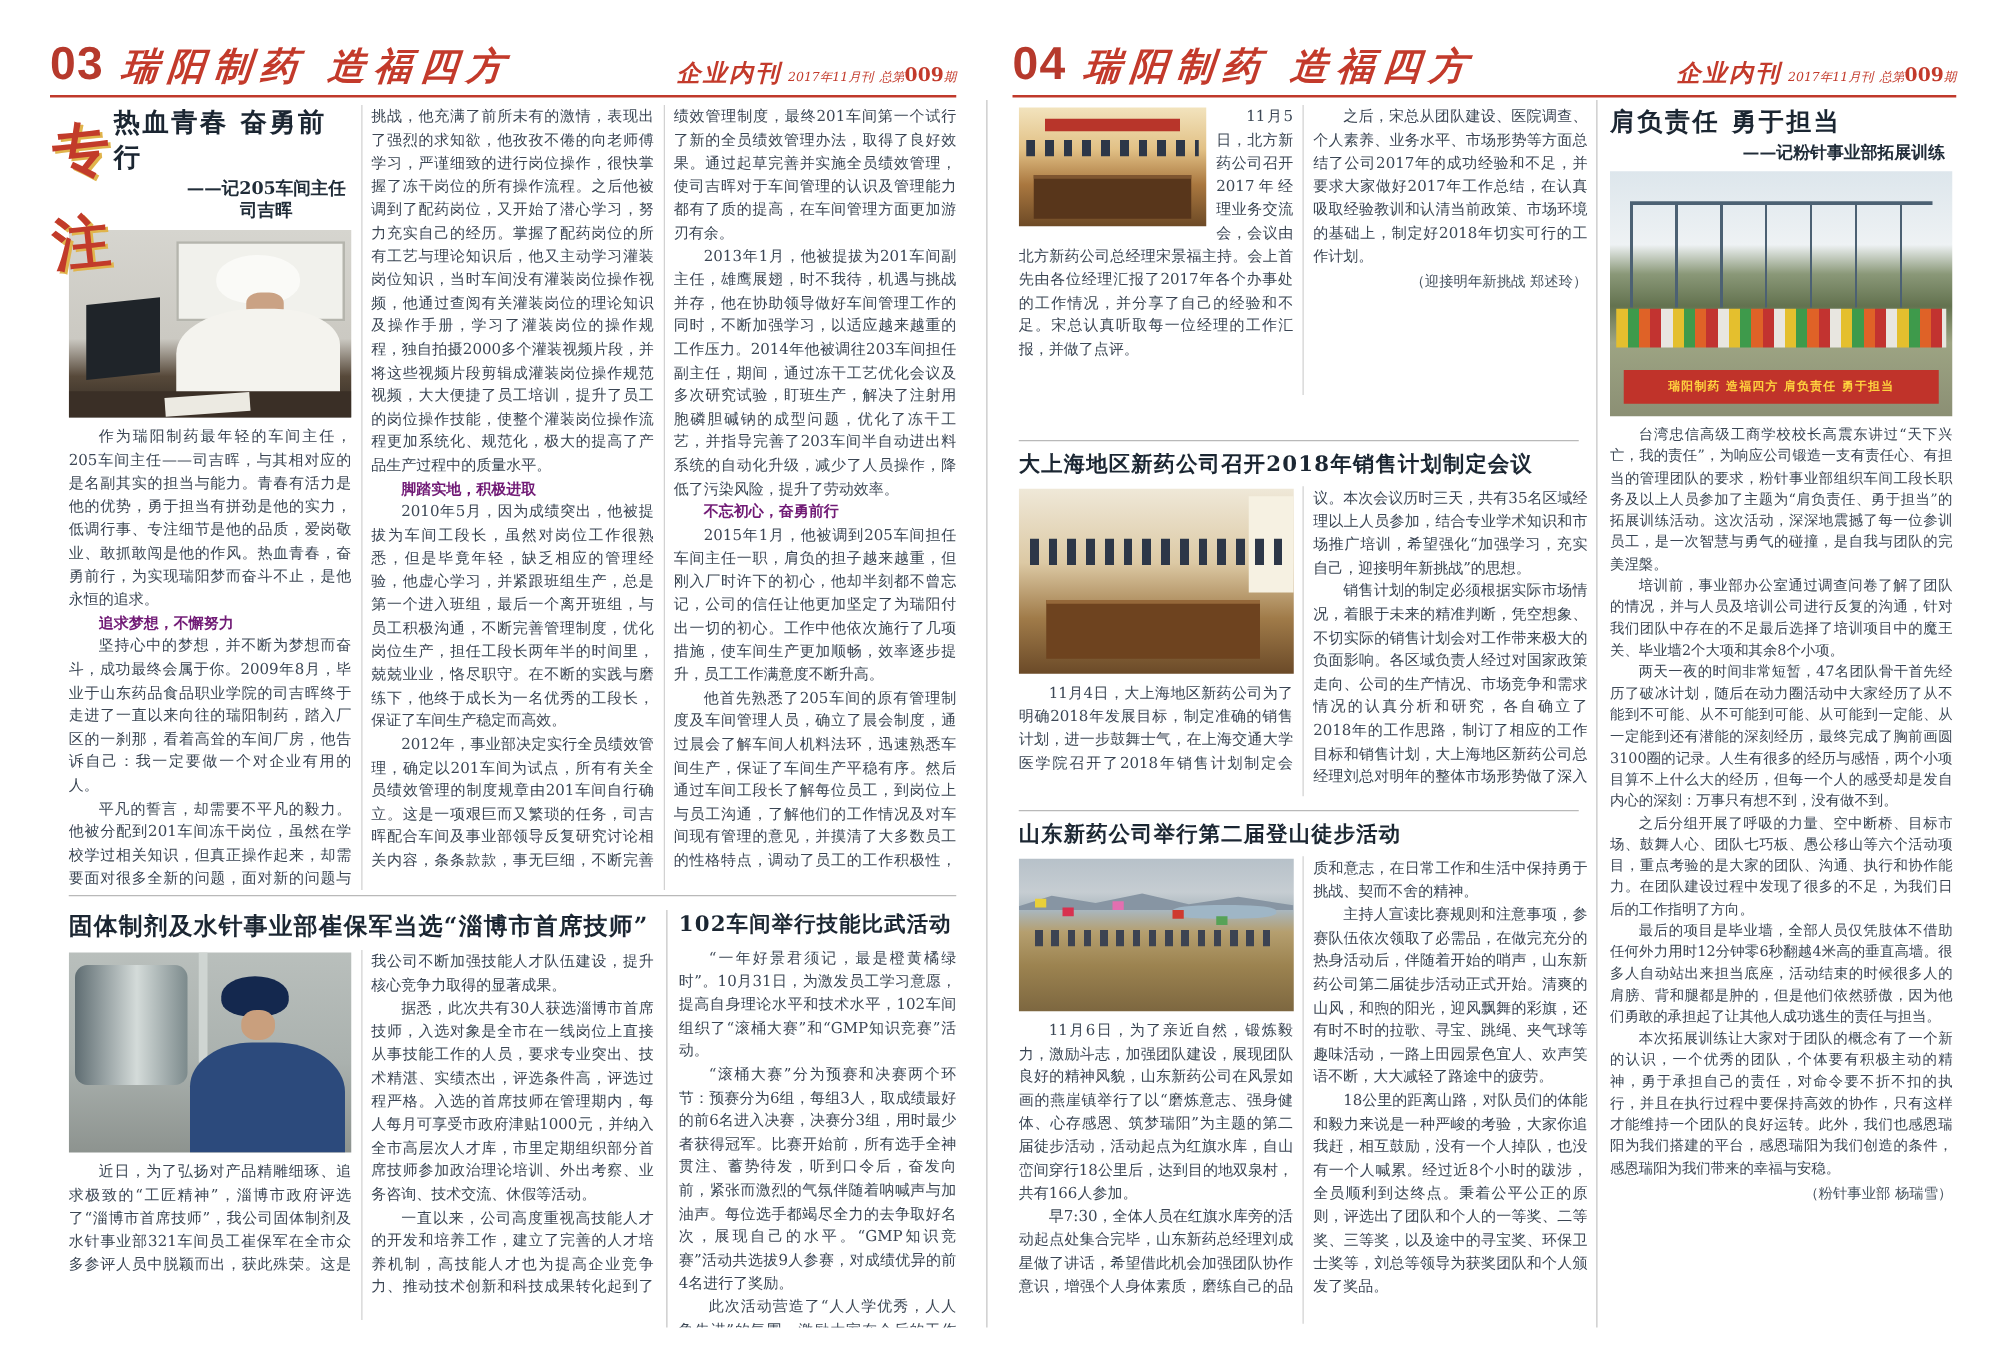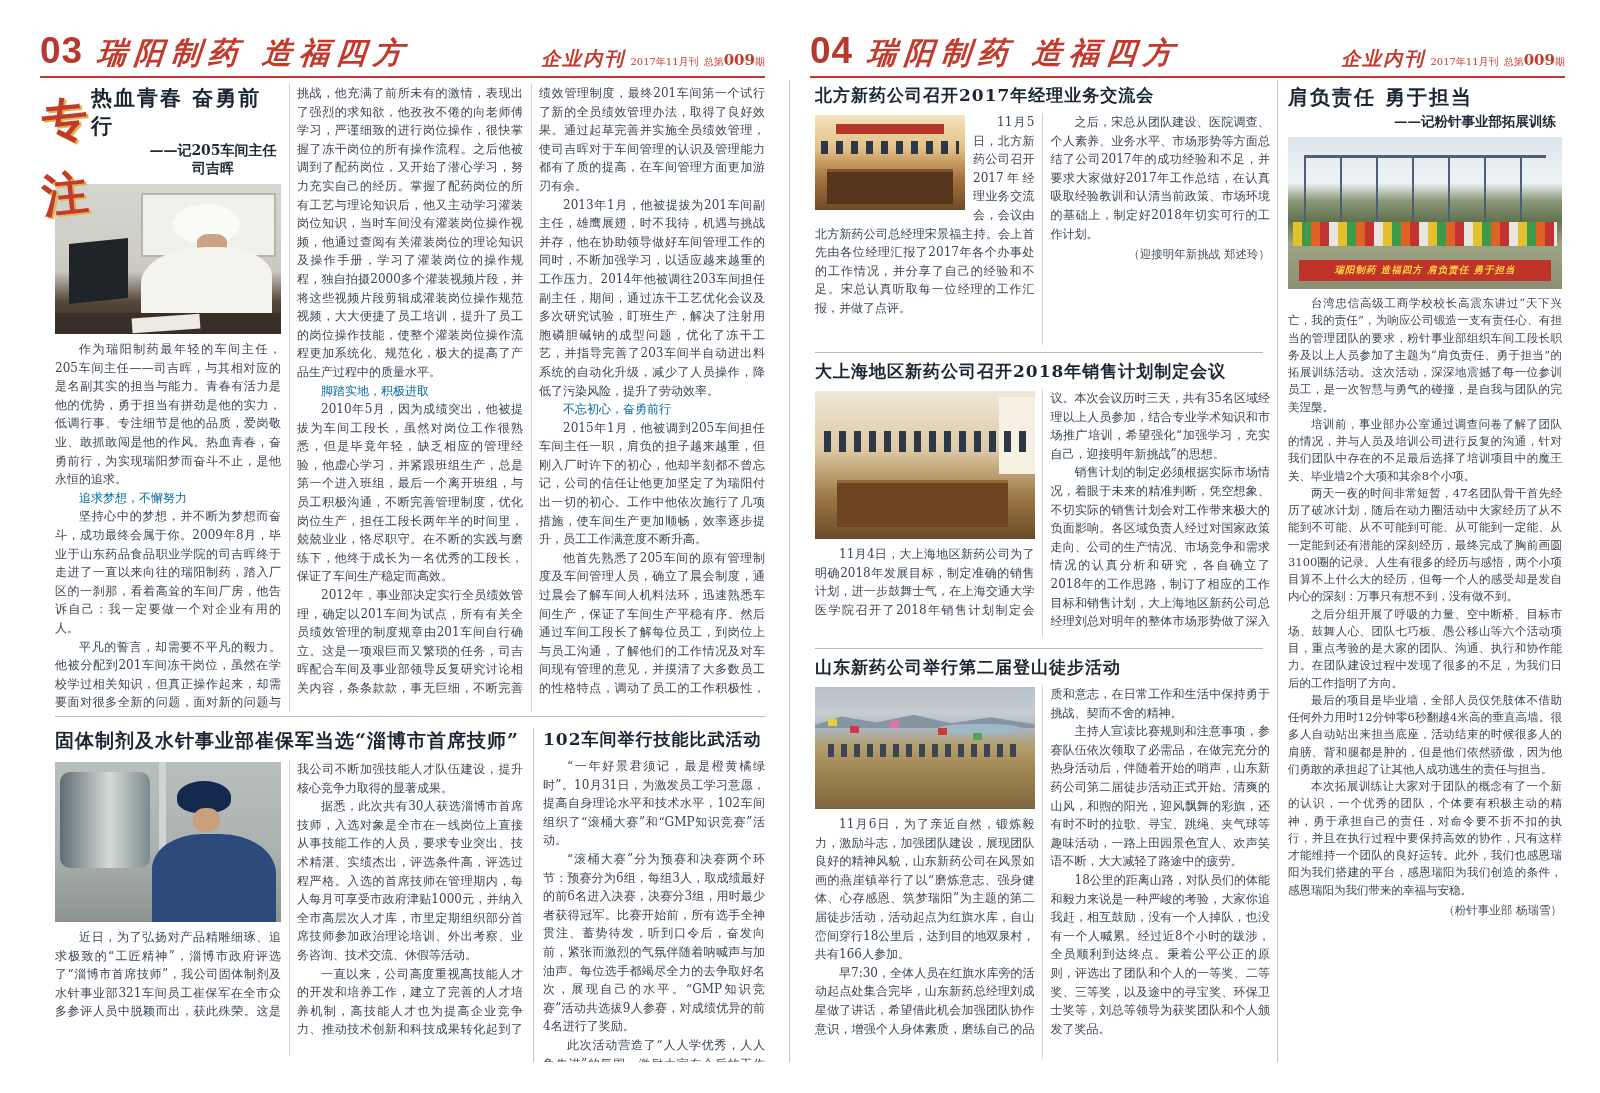--- a/index.html
+++ b/index.html
@@ -5,28 +5,28 @@
   html,body{margin:0;padding:0;background:#dcdcdc;}
   .canvas{position:relative;width:1600px;height:1093px;background:#ffffff;overflow:hidden;
           font-family:"DejaVu Serif","Liberation Serif",serif;color:#3b4654;}
   
   .masthead{position:absolute;top:30px;height:46px;}
   .mh-left{display:flex;align-items:baseline;}
   .pagenum{font-size:37px;font-weight:bold;color:#b6392c;font-family:"Liberation Sans",sans-serif;letter-spacing:1px;}
   .scriptt{font-size:30px;font-weight:bold;font-style:italic;color:#c33a2b;margin-left:14px;letter-spacing:7px;transform:skewX(-5deg);white-space:nowrap;}
   .mh-right{position:absolute;right:0;bottom:4px;color:#c33a2b;white-space:nowrap;}
   .issue-name{font-size:19px;font-weight:bold;font-style:italic;letter-spacing:2px;}
-  .issue-small{font-size:10px;margin-top:32px;}
+  .issue-small{font-size:10px;font-style:italic;margin-top:32px;}
   .issue-num{font-size:15px;font-weight:bold;}
   .redrule{position:absolute;height:2px;background:#c0392b;}
   .vline{position:absolute;width:1px;background:#c5c5c5;}
   .hline{position:absolute;height:1px;background:#b9b9b9;}
   
   p{margin:0;text-indent:2em;text-align:justify;font-size:12px;line-height:1.55;color:#3b4654;}
-  .subhead{font-weight:normal;color:#0369a1;}
+  .subhead{font-weight:bold;color:#701a75;}
   .byline{text-align:right;text-indent:0;font-size:11.5px;margin-top:4px;color:#46525f;}
   h2{margin:0;color:#1b2632;font-weight:bold;text-align:left;}
   .h-feature{font-size:21px;letter-spacing:2px;margin-left:36px;}
   .h-sub{font-size:14px;font-weight:bold;color:#202c38;text-align:center;margin:2px 0 6px 90px;}
   .h-mid{font-size:19px;letter-spacing:1px;margin-bottom:6px;}
   .h-small{font-size:17px;letter-spacing:1px;margin-bottom:6px;}
   .h-train{font-size:20px;letter-spacing:2px;}
   .h-train-sub{font-size:13.5px;font-weight:bold;color:#202c38;text-align:right;margin:2px 6px 6px 0;}
   
   .cols3{column-count:3;column-gap:16px;column-rule:1px solid #d2d2d2;column-fill:auto;}
@@ -57,21 +57,21 @@
   .ppl{left:4%;top:27%;width:92%;height:14%;background:repeating-linear-gradient(90deg,#2d3748 0 7px,transparent 7px 15px);}
   .mtable{left:8%;bottom:6%;width:84%;height:34%;background:#58361b;border-top:3px solid #7e5530;}
   .ph-meet2{height:148px;background:linear-gradient(180deg,#efe8d8 0%,#dcc9a4 40%,#a07b49 70%,#6b4a28 100%);}
   .win{right:0;top:4%;width:16%;height:52%;background:#f6f1e2;}
   .mtable2{left:10%;bottom:8%;width:78%;height:30%;background:#6e431f;border-top:3px solid #95683a;}
   .ph-hike{height:122px;background:linear-gradient(180deg,#b7c1c9 0%,#c6cdd2 22%,#a9b6bd 34%,#b59f6f 48%,#9c8350 70%,#7d6740 100%);}
   .ridge{left:0;top:20%;width:100%;height:14%;background:#8795a3;clip-path:polygon(0 80%,12% 30%,28% 65%,45% 20%,62% 70%,80% 35%,100% 75%,100% 100%,0 100%);}
   .water{right:6%;top:30%;width:38%;height:9%;background:#9fb6c6;border-radius:40%;}
   .crowd{left:6%;top:47%;width:88%;height:10%;background:repeating-linear-gradient(90deg,#3c4352 0 6px,transparent 6px 13px);}
   .fl{width:9px;height:7px;}
-  .ph-train{height:152px;background:linear-gradient(180deg,#dde6ec 0%,#eef2f4 30%,#8a9878 42%,#63724f 55%,#9da483 70%,#8b8f74 100%);font-style:italic;}
+  .ph-train{height:196px;background:linear-gradient(180deg,#dde6ec 0%,#eef2f4 30%,#8a9878 42%,#63724f 55%,#9da483 70%,#8b8f74 100%);}
   .frame{left:6%;top:12%;width:88%;height:42%;border-top:3px solid #4c6173;background:repeating-linear-gradient(90deg,#4c6173 0 2px,transparent 2px 36px);}
   .vests{left:2%;top:56%;width:96%;height:16%;background:repeating-linear-gradient(90deg,#e4bf2e 0 9px,#3e9a4b 9px 18px,#df6227 18px 27px,#c23330 27px 36px,#e8e6e0 36px 45px);}
   .bannert{left:4%;bottom:5%;width:92%;height:14%;background:#c0332a;color:#ffd23e;display:flex;align-items:center;justify-content:center;
            font-size:9.5px;font-weight:bold;letter-spacing:1px;white-space:nowrap;position:absolute;}
   .float-ph{float:left;width:150px;height:95px;margin:2px 8px 4px 0;}
   .train-col p{font-size:11.5px;line-height:1.5;}
 </style>
 </head>
 <body>
 
@@ -160,21 +160,20 @@
 
   <div class="art" style="left:543px;top:728px;width:222px;height:334px;">
     <h2 class="h-small">102车间举行技能比武活动</h2>
     <p>“一年好景君须记，最是橙黄橘绿时”。10月31日，为激发员工学习意愿，提高自身理论水平和技术水平，102车间组织了“滚桶大赛”和“GMP知识竞赛”活动。</p>
     <p>“滚桶大赛”分为预赛和决赛两个环节：预赛分为6组，每组3人，取成绩最好的前6名进入决赛，决赛分3组，用时最少者获得冠军。比赛开始前，所有选手全神贯注、蓄势待发，听到口令后，奋发向前，紧张而激烈的气氛伴随着呐喊声与加油声。每位选手都竭尽全力的去争取好名次，展现自己的水平。“GMP知识竞赛”活动共选拔9人参赛，对成绩优异的前4名进行了奖励。</p>
     <p>此次活动营造了“人人学优秀，人人争先进”的氛围，激励大家在今后的工作中取长补短，认真学习，不断提升自己，为公司的发展贡献力量。</p>
 
   </div>
 
   <div class="art" style="left:815px;top:84px;width:455px;height:264px;">
-    <h2 class="h-small">北方新药公司召开2017年经理业务交流会</h2>
     <div class="cols2" style="height:232px;">
       <div class="ph ph-meet1 float-ph">
         <div class="banner1"></div>
         <div class="ppl"></div>
         <div class="mtable"></div>
       </div>
       <p>11月5日，北方新药公司召开2017年经理业务交流会，会议由北方新药公司总经理宋景福主持。会上首先由各位经理汇报了2017年各个办事处的工作情况，并分享了自己的经验和不足。宋总认真听取每一位经理的工作汇报，并做了点评。</p>
       <p>之后，宋总从团队建设、医院调查、个人素养、业务水平、市场形势等方面总结了公司2017年的成功经验和不足，并要求大家做好2017年工作总结，在认真吸取经验教训和认清当前政策、市场环境的基础上，制定好2018年切实可行的工作计划。</p>
       <div class="byline">（迎接明年新挑战 郑述玲）</div>
     </div>

